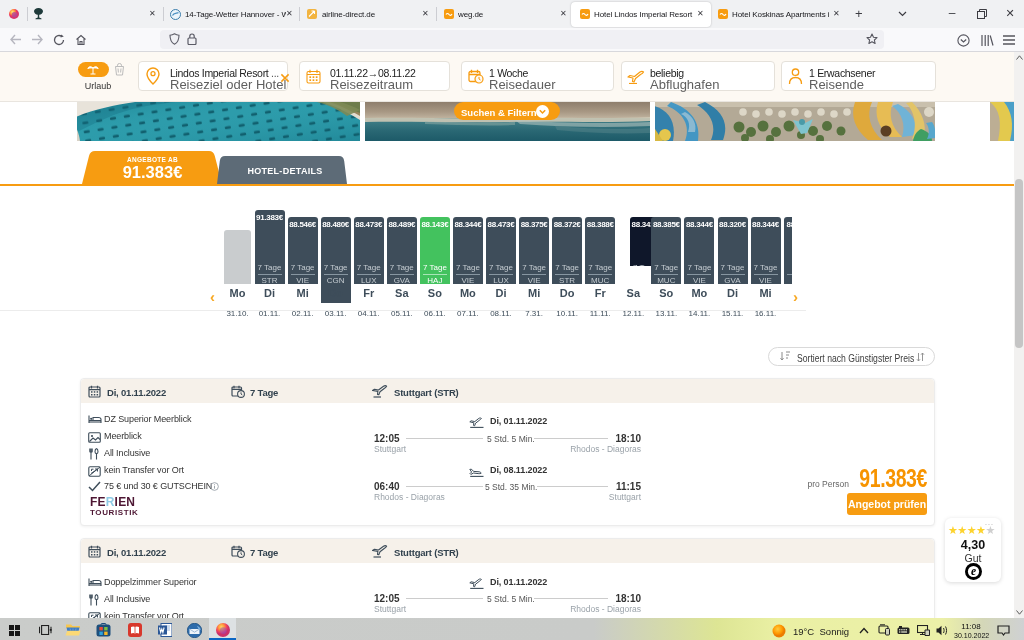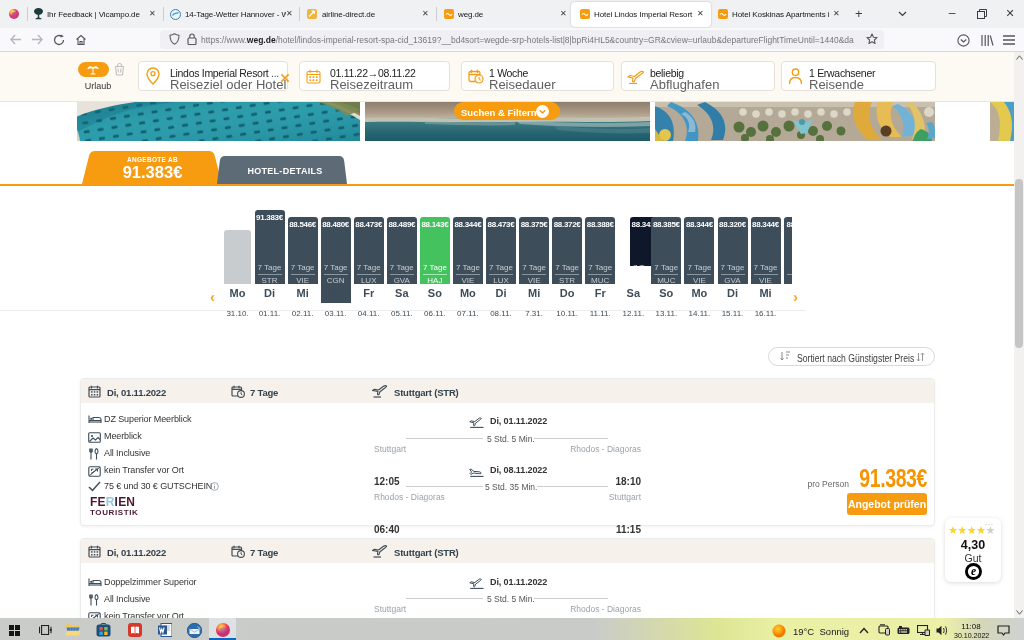--- a/index.html
+++ b/index.html
@@ -33,21 +33,21 @@
   .cal .ap { position:absolute; top:57px; left:0; width:100%; text-align:center; font-size:8px; color:#c6cdd2; }
   .dlab { position:absolute; top:288px; width:40px; text-align:center; color:#3e4d5a; }
   .dlab .d1 { font-size:11px; font-weight:bold; line-height:10.5px; }
   .dlab .d2 { font-size:8px; margin-top:10px; }
   
   .card { position:absolute; left:80px; width:855px; background:#fff; border:1px solid #ececec; border-radius:4px; box-shadow:0 1px 3px rgba(0,0,0,.06); }
   .chead { position:absolute; left:0; top:0; width:100%; height:24px; background:#f6f1ea; border-radius:4px 4px 0 0; }
   .cht { position:absolute; top:7.5px; font-size:9.5px; letter-spacing:-0.2px; font-weight:bold; color:#32424e; white-space:nowrap; }
   .amen { position:absolute; font-size:9px; letter-spacing:-0.1px; color:#333; white-space:nowrap; }
   .fdate { position:absolute; font-size:9px; letter-spacing:-0.1px; font-weight:bold; color:#333; white-space:nowrap; }
-  .ftime { position:absolute; font-size:10px; font-weight:bold; color:#333;margin-top:43px; }
+  .ftime { position:absolute; font-size:10px; font-weight:bold; color:#333; }
   .fcity { position:absolute; font-size:8.5px; color:#9aa2a9; white-space:nowrap; }
   .fdur { position:absolute; font-size:8.5px; color:#555; }
   .fline { position:absolute; height:1px; background:#ccc; }
   
   #taskbar { left:0; top:618px; width:1024px; height:22px;
     background:linear-gradient(90deg,#caccca 0%,#c9cbc9 58%,#dde594 70%,#eaf0a4 76%,#ecf0a8 92%,#d4d7b8 96%,#cfd1d3 100%); }
   svg { display:block; }
   .nowrap { white-space:nowrap; }
 </style>
 </head>
@@ -65,23 +65,20 @@
           </radialGradient>
         </defs>
       <circle cx="5" cy="5" r="5" fill="url(#ffg)"></circle>
         <circle cx="5.4" cy="5.6" r="2.6" fill="#b04a9e" opacity=".8"></circle>
     </svg>
     <div class="tabsep" style="left:27px"></div>
 
     <svg class="abs" style="left:33px;top:8px" width="11" height="12" viewBox="0 0 11 12">
       <path d="M5.5 0 C8 0 10 1.5 10 3.2 C10 5.2 8 6.4 6.2 6.8 L6.2 9.5 L8.5 10.6 L8.5 11.3 L2.5 11.3 L2.5 10.6 L4.8 9.5 L4.8 6.8 C3 6.4 1 5.2 1 3.2 C1 1.5 3 0 5.5 0 Z" fill="#1e3a3a"></path>
     </svg>
-    <div class="tab" style="left:47px;width:100px">
-        <div class="tt">Ihr Feedback | Vicampo.de</div>
-      </div>
     <div class="tabx" style="left:149px">✕</div>
     <div class="tabsep" style="left:163px"></div>
 
     <svg class="abs" style="left:170px;top:8.5px" width="11" height="11" viewBox="0 0 11 11">
       <circle cx="5.5" cy="5.5" r="5" fill="#eaf4fb" stroke="#3a7dab" stroke-width="1"></circle>
       <path d="M2.5 6.5 C3.5 4 7 4.5 8.5 3.5" stroke="#4a90c2" stroke-width="1.2" fill="none"></path>
     </svg>
     <div class="tab" style="left:185px;width:101px">
         <div class="tt">14-Tage-Wetter Hannover - We</div>
       </div>
@@ -153,21 +150,20 @@
         <path d="M1.5 5.5 L6 1.5 L10.5 5.5 M3 4.8 L3 10.5 L9 10.5 L9 4.8 M5 10.5 L5 7.5 L7 7.5 L7 10.5" stroke="#55555e" stroke-width="1.1" fill="none"></path>
       </svg>
     <div id="urlfield">
       <svg class="abs" style="left:9px;top:3.5px" width="11" height="12" viewBox="0 0 11 12">
           <path d="M5.5 0.8 C7 1.8 8.8 2.2 10 2.2 C10 6.5 8.6 9.6 5.5 11.2 C2.4 9.6 1 6.5 1 2.2 C2.2 2.2 4 1.8 5.5 0.8 Z" fill="none" stroke="#5b5b66" stroke-width="1.1"></path>
         </svg>
       <svg class="abs" style="left:27px;top:3.5px" width="10" height="12" viewBox="0 0 10 12">
           <rect x="1" y="5" width="8" height="6.5" rx="1" fill="none" stroke="#5b5b66" stroke-width="1.2"></rect>
           <path d="M2.8 5 L2.8 3.2 A2.2 2.2 0 0 1 7.2 3.2 L7.2 5" fill="none" stroke="#5b5b66" stroke-width="1.2"></path>
         </svg>
-      <div class="abs nowrap" style="left:41px;top:5px;font-size:8.5px;color:#76767f;width:660px;overflow:hidden">https://www.<b style="color:#1b1b21">weg.de</b>/hotel/lindos-imperial-resort-spa-cid_13619?__bd4sort=wegde-srp-hotels-list|8|bpRi4HL5&amp;country=GR&amp;cview=urlaub&amp;departureFlightTimeUntil=1440&amp;da</div>
       <svg class="abs" style="left:706px;top:3.5px" width="12" height="12" viewBox="0 0 12 12">
           <path d="M6 1 L7.5 4.2 L11 4.6 L8.4 7 L9.1 10.5 L6 8.7 L2.9 10.5 L3.6 7 L1 4.6 L4.5 4.2 Z" fill="none" stroke="#55555e" stroke-width="1.1" stroke-linejoin="round"></path>
         </svg>
     </div>
     <svg class="navic" style="left:957px;top:5.5px" width="13" height="13" viewBox="0 0 13 13">
         <circle cx="6.5" cy="6.5" r="5.6" fill="none" stroke="#55555e" stroke-width="1.1"></circle>
         <path d="M3.8 5.5 L6.5 8 L9.2 5.5" fill="none" stroke="#55555e" stroke-width="1.2"></path>
       </svg>
     <svg class="navic" style="left:981px;top:5.5px" width="13" height="13" viewBox="0 0 13 13">
         <path d="M1 1 L1 12 M4.2 1 L4.2 12 M7.2 1 L7.2 12 M9.2 1.5 L12 11.5" stroke="#55555e" stroke-width="1.2" fill="none"></path>

